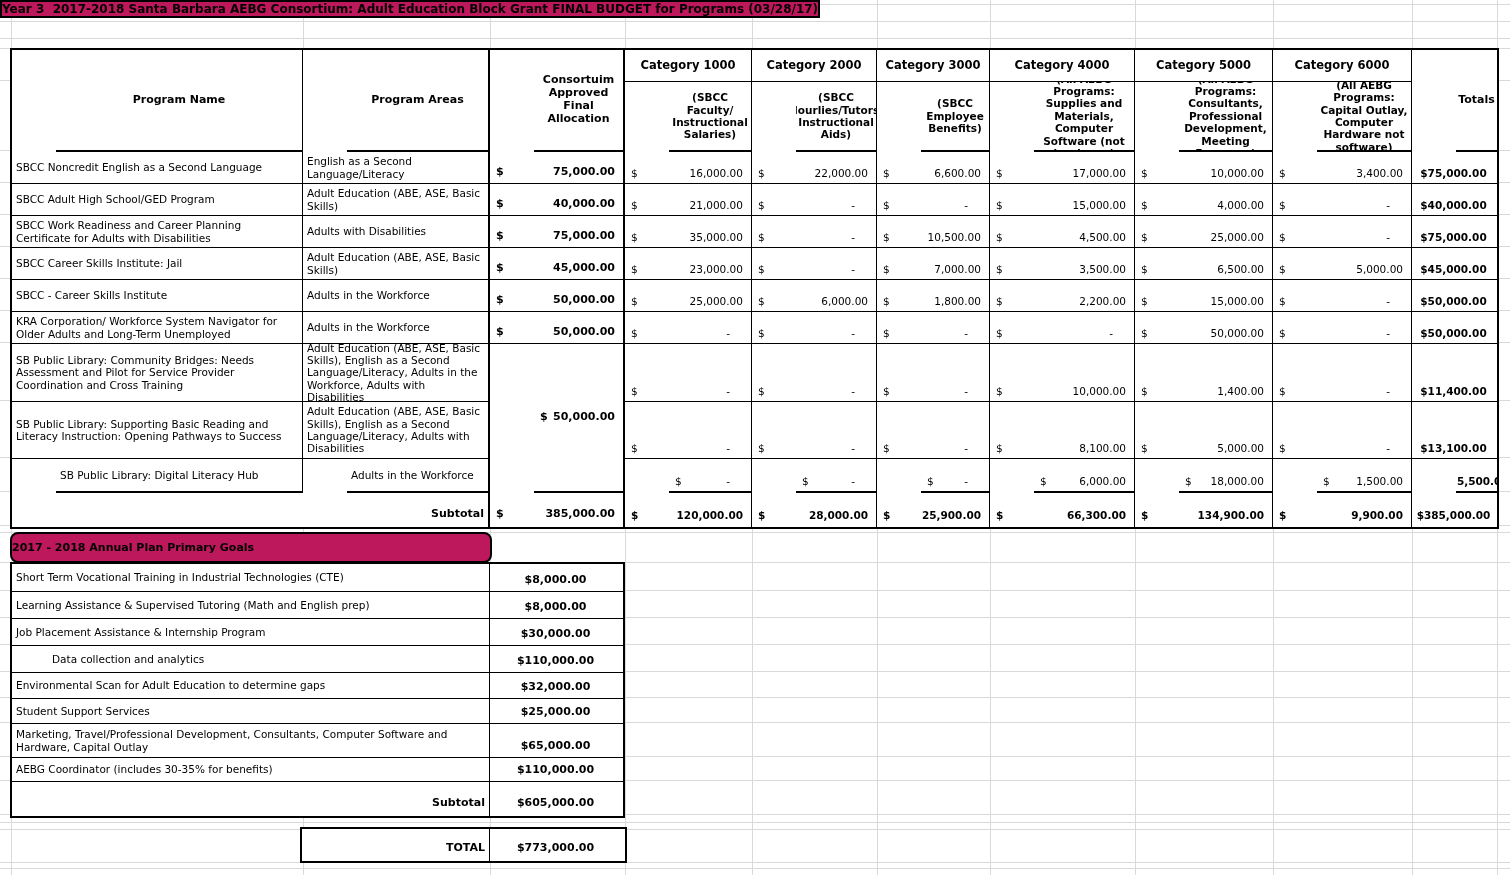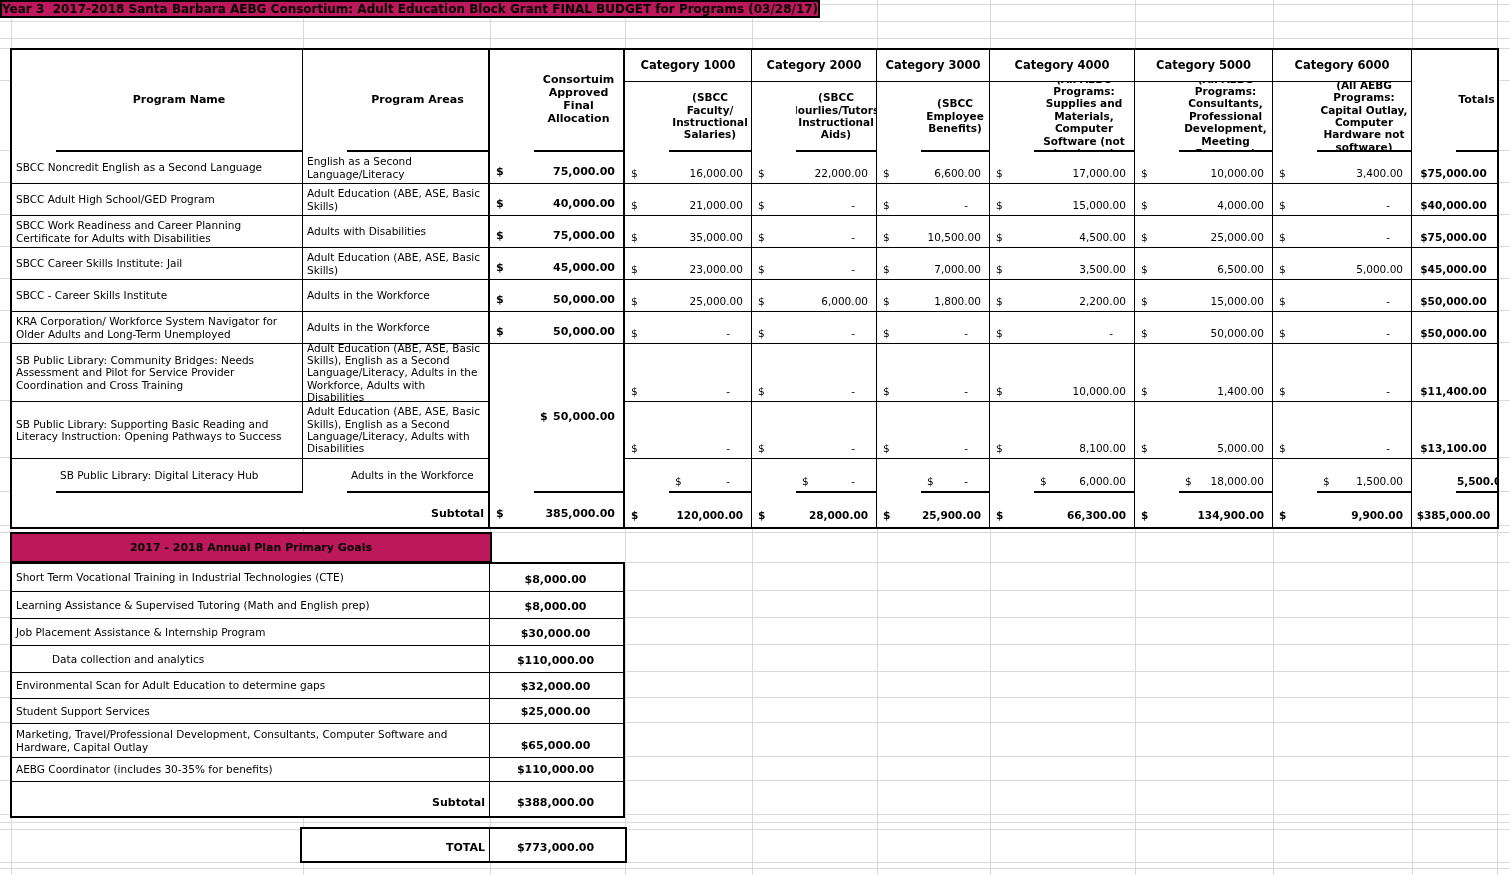--- a/index.html
+++ b/index.html
@@ -4,21 +4,21 @@
 <style>
   html,body{margin:0;padding:0;background:#fff;}
   .canvas{position:relative;width:1510px;height:875px;background:#ffffff;overflow:hidden;
           font-family:"DejaVu Sans","Liberation Sans",sans-serif;color:#000;}
   .gl{position:absolute;background:#d9d9d9;z-index:0;}
   .box{position:absolute;box-sizing:border-box;border:2px solid #000;background:#fff;z-index:1;}
   .grid{display:grid;}
   .bg-green{background:#be185d;}
   .title-bar{display:flex;align-items:center;justify-content:center;font-weight:bold;
              font-size:12px;white-space:pre;}
-  .goals-header{display:flex;align-items:center;justify-content:center;font-weight:bold;font-size:11px;}
+  .goals-header{display:flex;align-items:center;justify-content:flex-start;font-weight:bold;font-size:11px;border-radius:8px;}
   .cell{box-sizing:border-box;border-right:1px solid #000;border-bottom:1px solid #000;
         display:flex;overflow:hidden;font-size:10.5px;line-height:1.18;background:transparent;}
   .cell.noR{border-right:none;justify-content:center;}
   .cell.noB{border-bottom:none;}
   .cell.thickR{border-right-width:2px;}
   .cell.thickB{border-bottom-width:2px;margin-left:44px;}
   .hc{align-items:center;justify-content:center;text-align:center;font-weight:bold;font-size:11px;padding:2px;}
   .catlabel{font-size:11.5px;}
   .desc{font-size:10.5px;}
   .tcell{align-items:center;padding:1px 4px;}
@@ -571,21 +571,21 @@
       </div>
       <div class="cell bold alloc noR money" style="grid-area: 8 / 2;">
         <span class="cur">$</span>
         <span class="val">110,000.00</span>
       </div>
       <div class="cell rlabel bg-green noB" style="grid-area: 9 / 1;">
         <span>Subtotal</span>
       </div>
       <div class="cell bold alloc noR noB pb6 money" style="grid-area: 9 / 2;">
         <span class="cur">$</span>
-        <span class="val">388,000.00</span>
+        <span class="val">605,000.00</span>
       </div>
     </div>
 
   <div class="box grid" id="total-box">
       <div class="cell rlabel bg-green noB" style="grid-area: 1 / 1;">
         <span>TOTAL</span>
       </div>
       <div class="cell bold alloc bg-green noR noB pb6 money" style="grid-area: 1 / 2;">
         <span class="cur">$</span>
         <span class="val">773,000.00</span>

